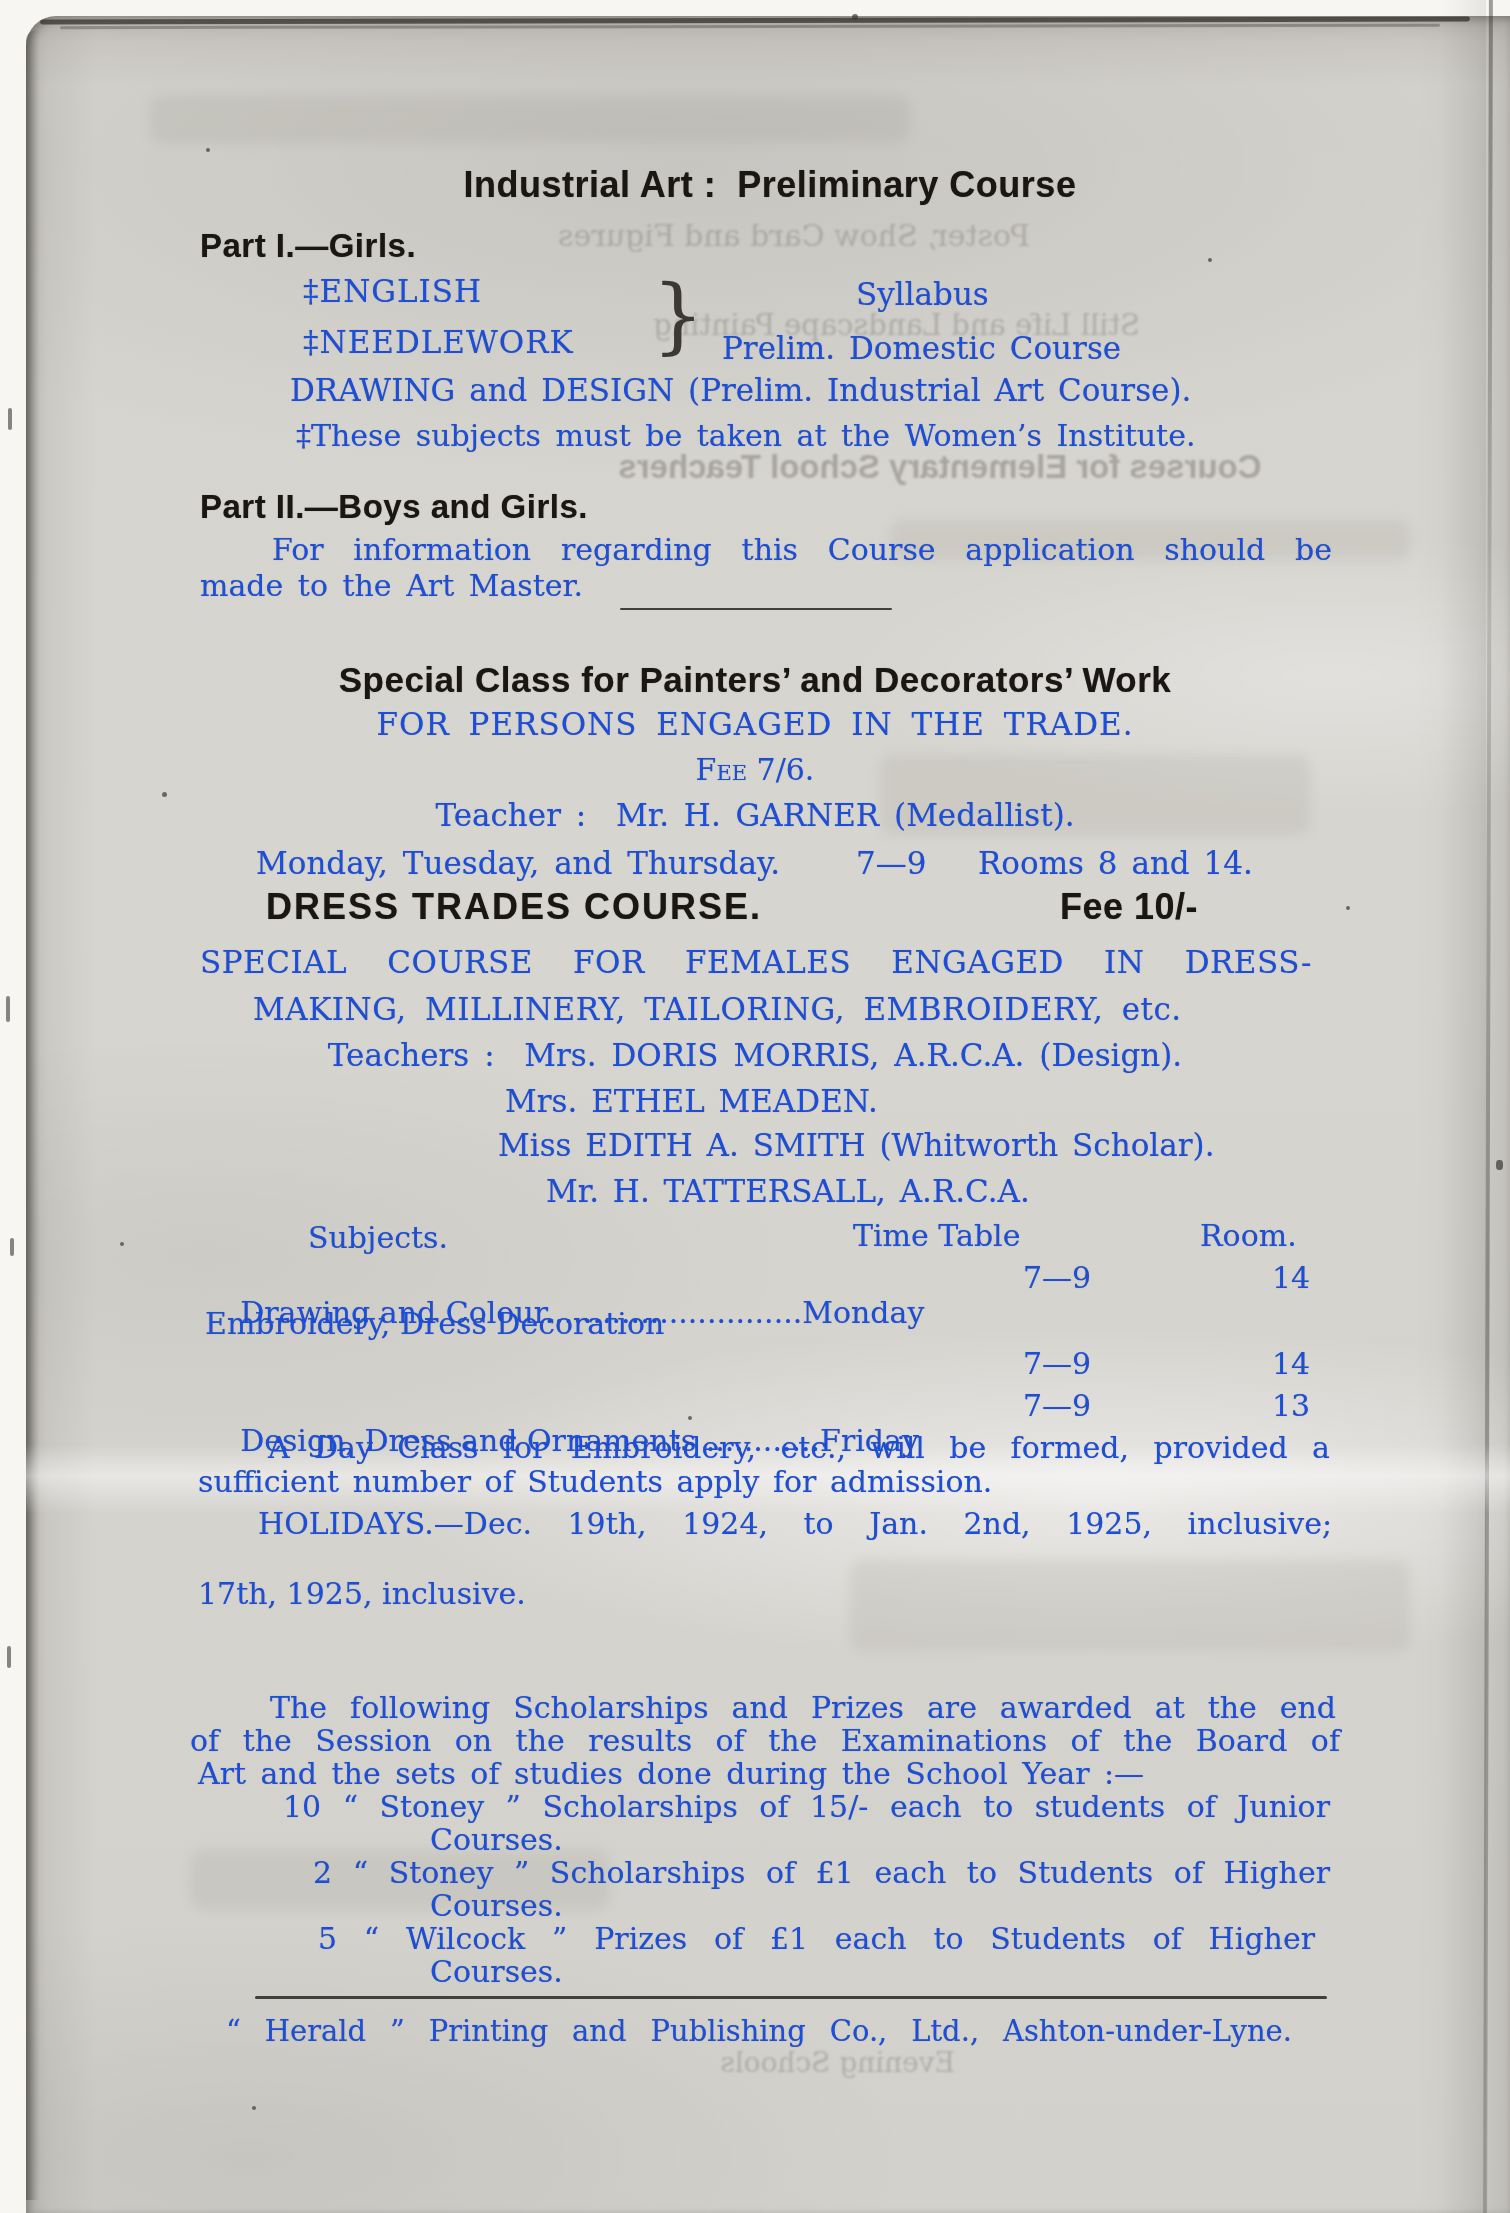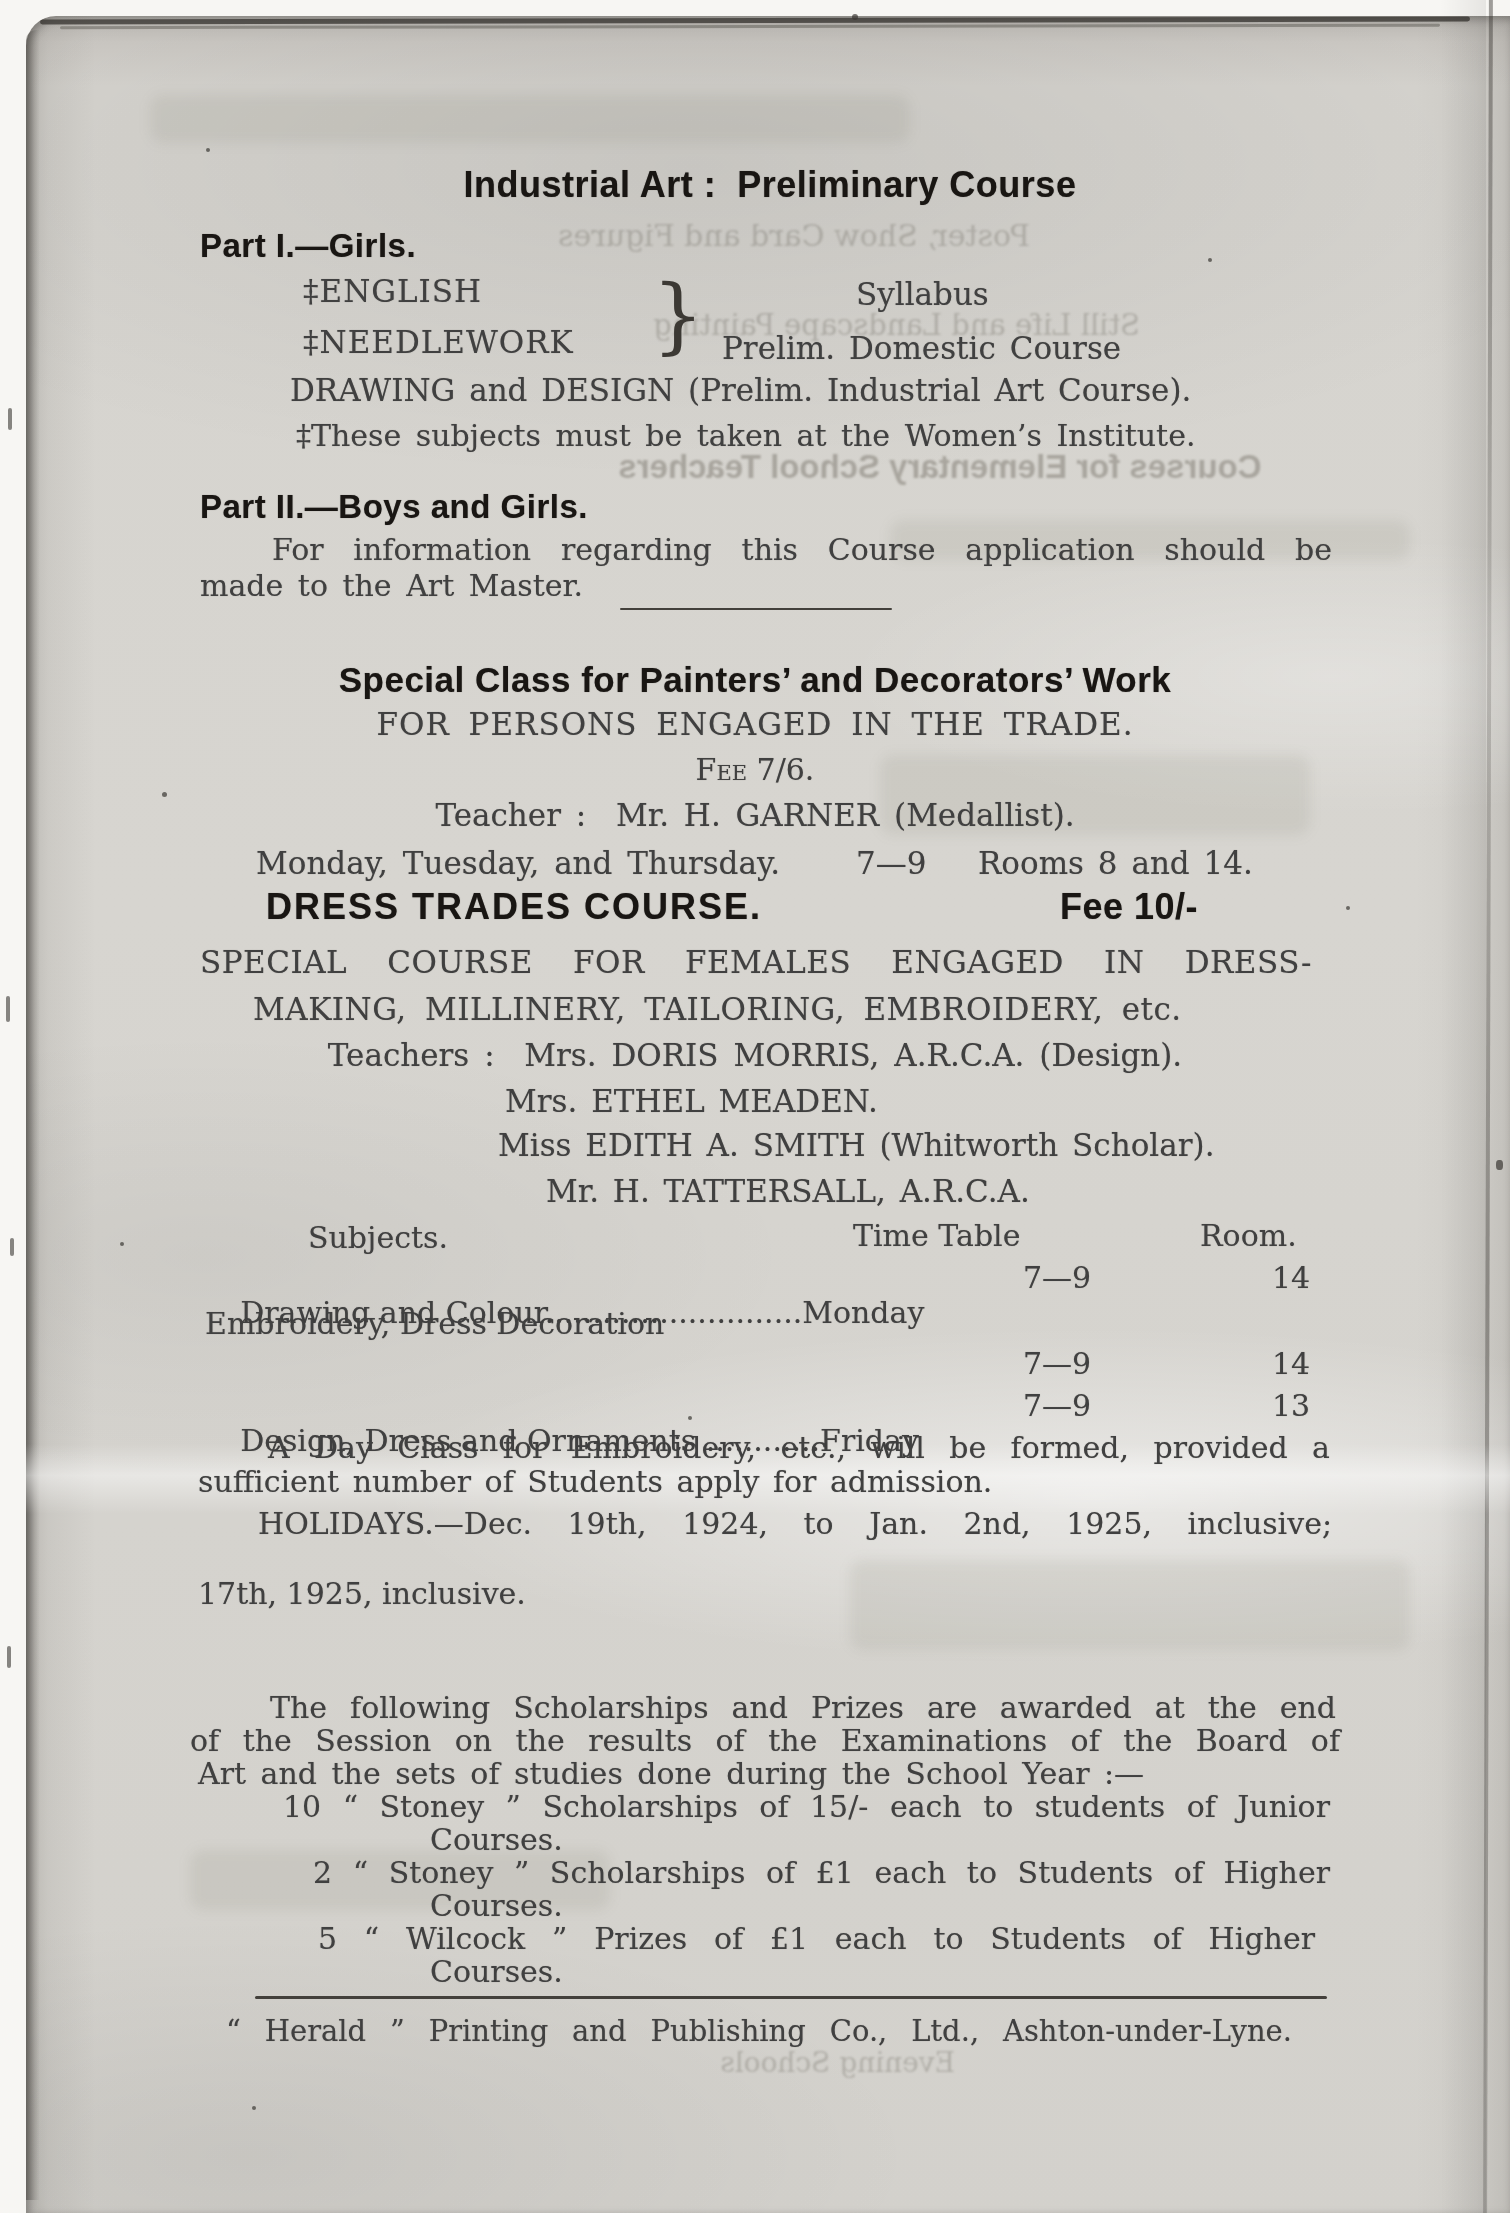--- a/index.html
+++ b/index.html
@@ -28,21 +28,21 @@
     background:linear-gradient(180deg,rgba(45,42,38,.55),rgba(45,42,38,.2) 28%,rgba(45,42,38,.5) 58%,rgba(45,42,38,.3));
     transform:rotate(0.15deg);opacity:.8;}
   .right-band{position:absolute;left:1440px;top:0;width:46px;height:2213px;
     background:linear-gradient(90deg,rgba(0,0,0,0),rgba(0,0,0,.07));}
   .fold-band{position:absolute;left:26px;top:1444px;width:1484px;height:70px;
     background:linear-gradient(180deg,rgba(255,255,255,0),rgba(255,255,255,.45) 45%,rgba(255,255,255,0));}
   .edge-tick{position:absolute;width:4px;background:#4a4742;border-radius:2px;opacity:.65;}
   .speck{position:absolute;background:#3a3733;border-radius:50%;opacity:.7;}
   .smudge{position:absolute;filter:blur(6px);background:rgba(108,103,93,.10);border-radius:14px;}
   
-  .ln{position:absolute;white-space:pre;color:#404040;font-size:30px;
+  .ln{position:absolute;white-space:pre;color:#1d4ed8;font-size:30px;
       text-shadow:0 0 1px rgba(38,35,31,.35);}
   .jus{white-space:normal;text-align:justify;text-align-last:justify;}
   .ctr{text-align:center;}
   .rt{text-align:center;}
   .hd{font-family:"Liberation Sans","DejaVu Sans",sans-serif;font-weight:700;color:#191613;
       letter-spacing:.5px;text-shadow:0 0 1px rgba(25,22,19,.45);}
   .caps{letter-spacing:.5px;}
   .sc{font-variant:small-caps;}
   .ghost{position:absolute;transform:scaleX(-1);color:rgba(95,90,80,.38);filter:blur(1.1px);
          font-family:"Liberation Sans","DejaVu Sans",sans-serif;font-weight:700;white-space:pre;}

